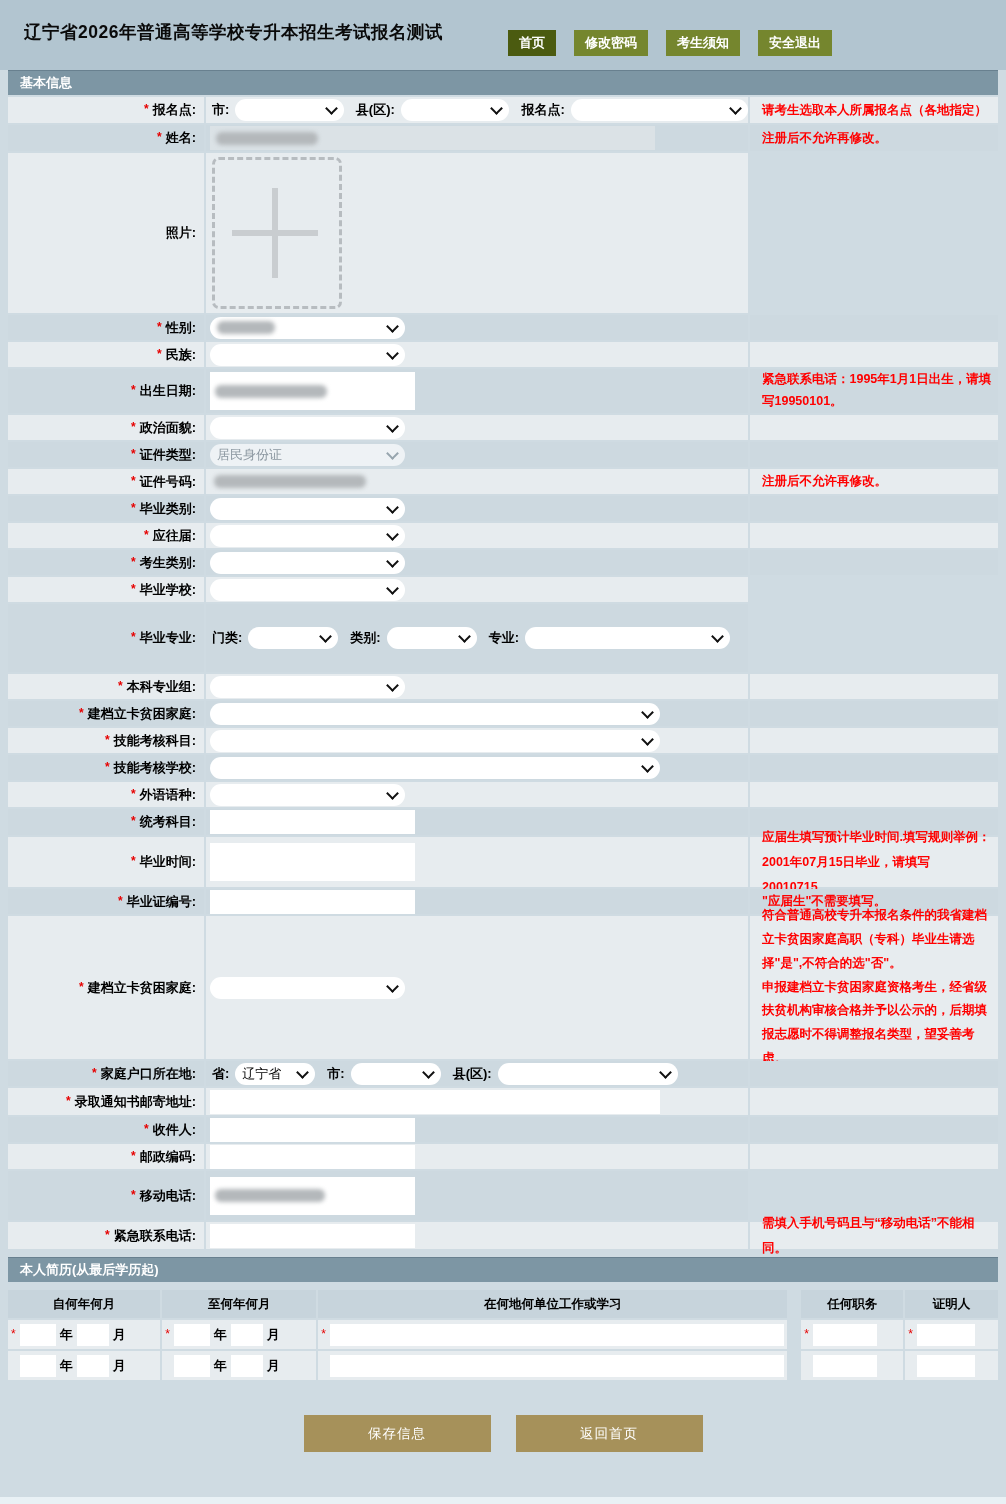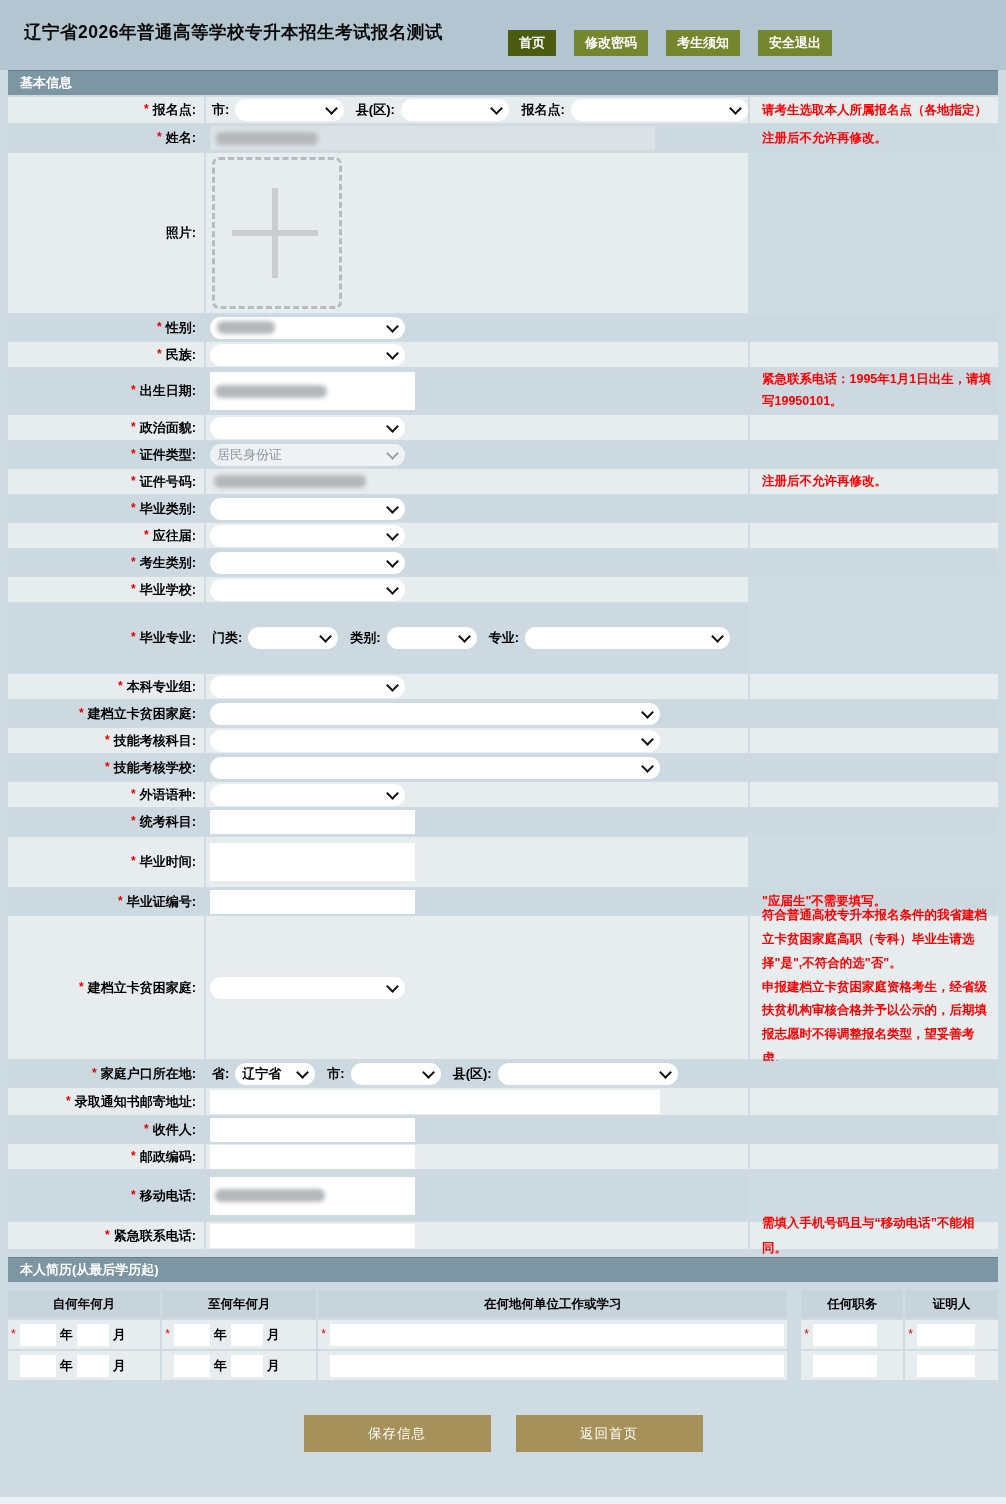--- a/index.html
+++ b/index.html
@@ -385,20 +385,23 @@
   </div>
 
   <div class="frow light" style="height:50px">
     <div class="lcell">
         <span class="req">*</span>
         <span>毕业时间:</span>
       </div>
     <div class="ccell">
       <input class="inp tall w205" style="">
     </div>
+    <div class="hcell">
+        <div class="hint">应届生填写预计毕业时间.填写规则举例：2001年07月15日毕业，请填写 20010715。</div>
+      </div>
   </div>
 
   <div class="frow dark" style="height:25px">
     <div class="lcell">
         <span class="req">*</span>
         <span>毕业证编号:</span>
       </div>
     <div class="ccell">
       <input class="inp w205" style="">
     </div>
@@ -424,21 +427,21 @@
     </div>
   </div>
 
   <div class="frow dark" style="height:25px">
     <div class="lcell">
         <span class="req">*</span>
         <span>家庭户口所在地:</span>
       </div>
     <div class="ccell">
       <span class="slab first">省:</span>
-      <div class="sel w80" style="font-weight:bold">
+      <div class="sel w80" style="font-weight:normal">
           <span>辽宁省</span>
           <span class="chev"></span>
         </div>
       <span class="slab">市:</span>
       <div class="sel w90">
           <span></span>
           <span class="chev"></span>
         </div>
       <span class="slab">县(区):</span>
       <div class="sel w180">

